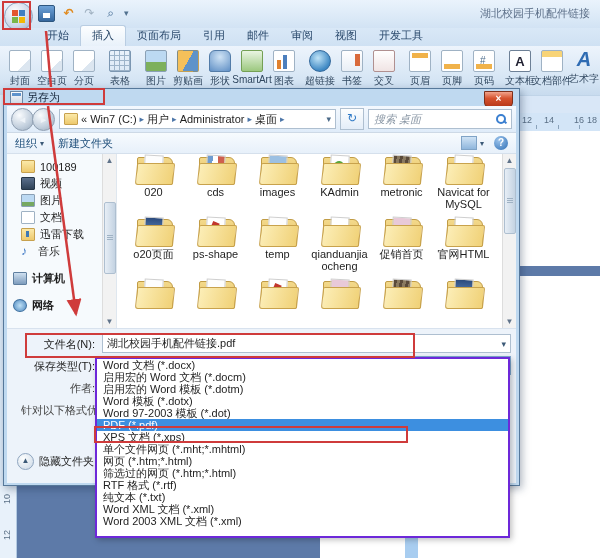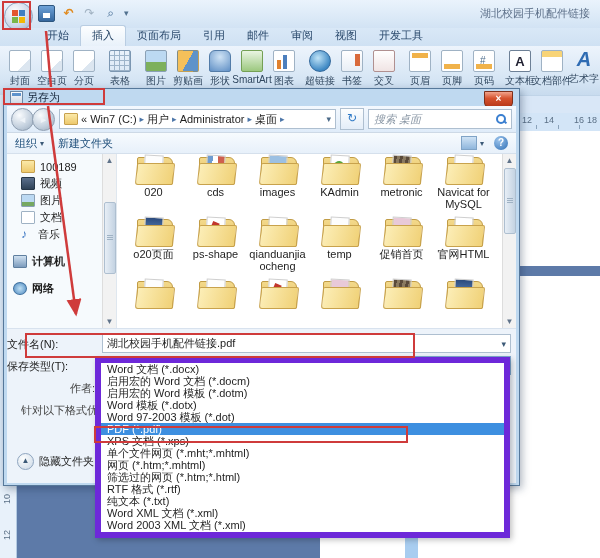--- a/index.html
+++ b/index.html
@@ -153,33 +153,33 @@
   .peek.pk-dark{background:repeating-linear-gradient(90deg,#5a4a3a 0 3px,#8a7a60 3px 6px);}
   .peek.pk-o20{background:linear-gradient(#2b4a7c,#5e86bc 60%,#1c2f52 60%);}
   .peek.pk-ps{background:#fff;}
   .peek.pk-ps:after{content:"";position:absolute;left:4px;top:4px;width:7px;height:9px;background:#c2362c;transform:rotate(20deg);}
   .peek.pk-qd{background:linear-gradient(#fff 40%,#bcd3ea 40%);}
   .peek.pk-promo{background:linear-gradient(#e8c9d8 40%,#cdb8c8 40%);}
   .peek.pk-html{background:linear-gradient(#fff 55%,#9cc79c 55%);}
   .fname{font-size:11px;line-height:12px;text-align:center;color:#1e1e1e;max-width:60px;word-break:break-all;}
   .list-scroll{position:absolute;right:0;top:0;width:13px;height:100%;background:#f2f2f2;border-left:1px solid #ddd;}
   .footer{left:0;top:222px;width:100%;height:154px;background:#edf3fa;border-top:1px solid #d8e2ee;}
-  .flabel{position:absolute;width:88px;color:#1e1e1e;}
+  .flabel{position:absolute;width:88px;text-align:right;color:#1e1e1e;}
   .combo{position:absolute;left:95px;width:409px;height:19px;border:1px solid #aebfd0;background:#fff;
     display:flex;align-items:center;padding:0 4px;box-sizing:border-box;cursor:pointer;}
   .combo .val{flex:1;white-space:nowrap;overflow:hidden;}
   .combo .drop{color:#3c5a78;font-size:9px;}
   .combo.selected{background:linear-gradient(#d6edfc,#a4cdf0);border-color:#7da8d0;}
   .dimtext{position:absolute;color:#444;}
   .hidefold{position:absolute;left:10px;top:124px;display:flex;align-items:center;gap:5px;cursor:pointer;color:#1e1e1e;}
   .upcirc{width:15px;height:15px;border-radius:50%;background:radial-gradient(circle at 35% 30%,#fdfefe,#cbd8e6);
     border:1px solid #8fa5bf;color:#3c5a78;font-size:8px;text-align:center;line-height:14px;}
 
   
-  .ftlist{left:95px;top:357px;width:415px;height:181px;background:#fff;border:6px solid #6d28d9;
+  .ftlist{left:95px;top:357px;width:415px;height:181px;background:#fff;border:2px solid #6d28d9;
     box-sizing:border-box;box-shadow:2px 2px 6px rgba(0,0,0,.25);z-index:20;overflow:hidden;}
   .ftlist .opt{height:12px;line-height:12px;padding-left:6px;white-space:nowrap;cursor:pointer;font-size:11px;}
   .ftlist .opt.sel{background:#3d8fe0;color:#fff;}
 
   
   .ann{border:2px solid #cf3b3b;box-sizing:border-box;z-index:30;pointer-events:none;}
   .annsvg{left:0;top:0;width:600px;height:558px;z-index:30;pointer-events:none;}
 </style>
 </head>
 <body>
@@ -379,20 +379,24 @@
             </div>
           <div class="side-item">
               <span class="si si-pic"></span>
               <span>图片</span>
             </div>
           <div class="side-item">
               <span class="si si-doc"></span>
               <span>文档</span>
             </div>
           <div class="side-item">
+              <span class="si si-dl"></span>
+              <span>迅雷下载</span>
+            </div>
+          <div class="side-item">
               <span class="si si-music">♪</span>
               <span>音乐</span>
             </div>
           <div class="side-item section">
               <span class="si si-comp"></span>
               <span>计算机</span>
             </div>
           <div class="side-item section">
               <span class="si si-net"></span>
               <span>网络</span>
@@ -468,32 +472,32 @@
                 <span class="folder">
                   <i class="back"></i>
                   <i class="peek pk-ps"></i>
                   <i class="front"></i>
                 </span>
                 <span class="fname">ps-shape</span>
               </div>
             <div class="fcell">
                 <span class="folder">
                   <i class="back"></i>
+                  <i class="peek"></i>
+                  <i class="front"></i>
+                </span>
+                <span class="fname">temp</span>
+              </div>
+            <div class="fcell">
+                <span class="folder">
+                  <i class="back"></i>
                   <i class="peek pk-qd"></i>
                   <i class="front"></i>
                 </span>
                 <span class="fname">qianduanjiaocheng</span>
-              </div>
-            <div class="fcell">
-                <span class="folder">
-                  <i class="back"></i>
-                  <i class="peek"></i>
-                  <i class="front"></i>
-                </span>
-                <span class="fname">temp</span>
               </div>
             <div class="fcell">
                 <span class="folder">
                   <i class="back"></i>
                   <i class="peek pk-promo"></i>
                   <i class="front"></i>
                 </span>
                 <span class="fname">促销首页</span>
               </div>
             <div class="fcell">
@@ -580,21 +584,21 @@
 
   <div class="abs ftlist">
     <div class="opt">Word 文档 (*.docx)</div>
     <div class="opt">启用宏的 Word 文档 (*.docm)</div>
     <div class="opt">启用宏的 Word 模板 (*.dotm)</div>
     <div class="opt">Word 模板 (*.dotx)</div>
     <div class="opt">Word 97-2003 模板 (*.dot)</div>
     <div class="opt sel">PDF (*.pdf)</div>
     <div class="opt">XPS 文档 (*.xps)</div>
     <div class="opt">单个文件网页 (*.mht;*.mhtml)</div>
-    <div class="opt">网页 (*.htm;*.mhtml)</div>
+    <div class="opt">网页 (*.htm;*.html)</div>
     <div class="opt">筛选过的网页 (*.htm;*.html)</div>
     <div class="opt">RTF 格式 (*.rtf)</div>
     <div class="opt">纯文本 (*.txt)</div>
     <div class="opt">Word XML 文档 (*.xml)</div>
     <div class="opt">Word 2003 XML 文档 (*.xml)</div>
   </div>
 
   <div class="abs ann" style="left:2px;top:1px;width:29px;height:29px"></div>
   <div class="abs ann" style="left:3px;top:88px;width:102px;height:17px"></div>
   <div class="abs ann" style="left:25px;top:333px;width:390px;height:25px"></div>

